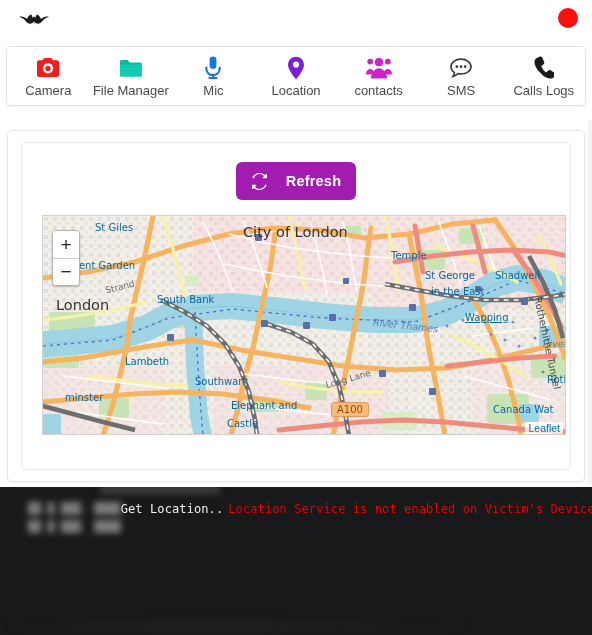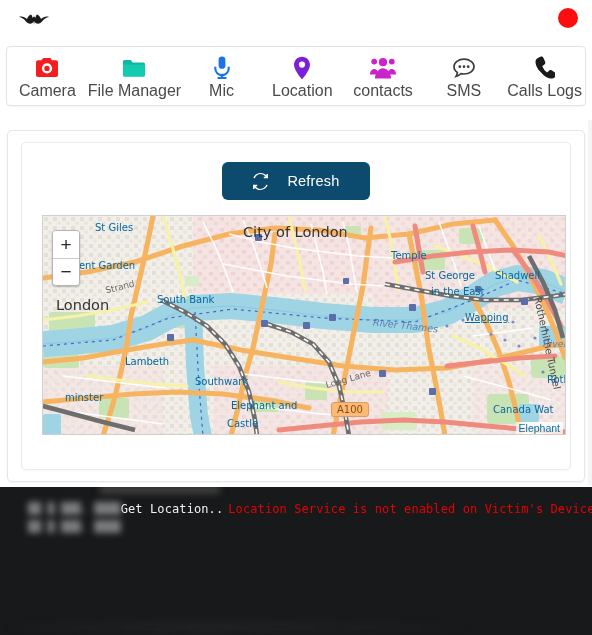--- a/index.html
+++ b/index.html
@@ -64,21 +64,21 @@
     user-select: none;
   }
   .nav-icon {
     height: 24px;
     display: flex;
     align-items: center;
     justify-content: center;
   }
   .nav-icon svg { display: block; }
   .nav-label {
-    font-size: 16px;
+    font-size: 13px;
     color: #4a4a4a;
     line-height: 13px;
     white-space: nowrap;
   }
 
   
   .outer-card {
     position: absolute;
     left: 7px; top: 130px;
     width: 578px; height: 352px;
@@ -96,33 +96,33 @@
     border-radius: 5px;
     box-shadow: 0 1px 2px rgba(0,0,0,0.04);
   }
 
   
   .refresh-btn {
     position: absolute;
     left: 50%;
     transform: translateX(-50%);
     top: 19px;
-    width: 148px; height: 38px;
-    background: #0c4a6e;
+    width: 120px; height: 38px;
+    background: #a21caf;
     color: #ffffff;
     border: none;
     border-radius: 6px;
     display: flex;
     align-items: center;
     justify-content: center;
     gap: 18px;
     cursor: pointer;
     font-family: "Liberation Sans", sans-serif;
     font-size: 14.5px;
-    font-weight: normal;
+    font-weight: bold;
     letter-spacing: 0.2px;
   }
   .refresh-icon { display: flex; align-items: center; }
 
   
   .map-wrap {
     position: absolute;
     left: 20px; top: 72px;
     width: 524px; height: 220px;
     overflow: hidden;
@@ -544,21 +544,21 @@
         <div class="map-label lbl-water" style="left:500px; top:122px;">River</div>
         <div class="map-label lbl-mid" style="left:450px; top:188px;">Canada Wat</div>
         <div class="map-label lbl-mid" style="left:504px; top:158px;">Roth</div>
         <div class="shield" style="left:288px; top:186px;">A100</div>
 
         <div class="zoom-ctl">
           <button class="zoom-btn">+</button>
           <button class="zoom-btn">−</button>
         </div>
 
-        <a class="leaflet-attr" href="#">Elephant</a>
+        <a class="leaflet-attr" href="#">Leaflet</a>
       </div>
 
     </div>
   </div>
 
   <div class="scrollbar-edge"></div>
 
   <div class="terminal">
     <div class="term-blur-bar"></div>
     <div class="term-row">

